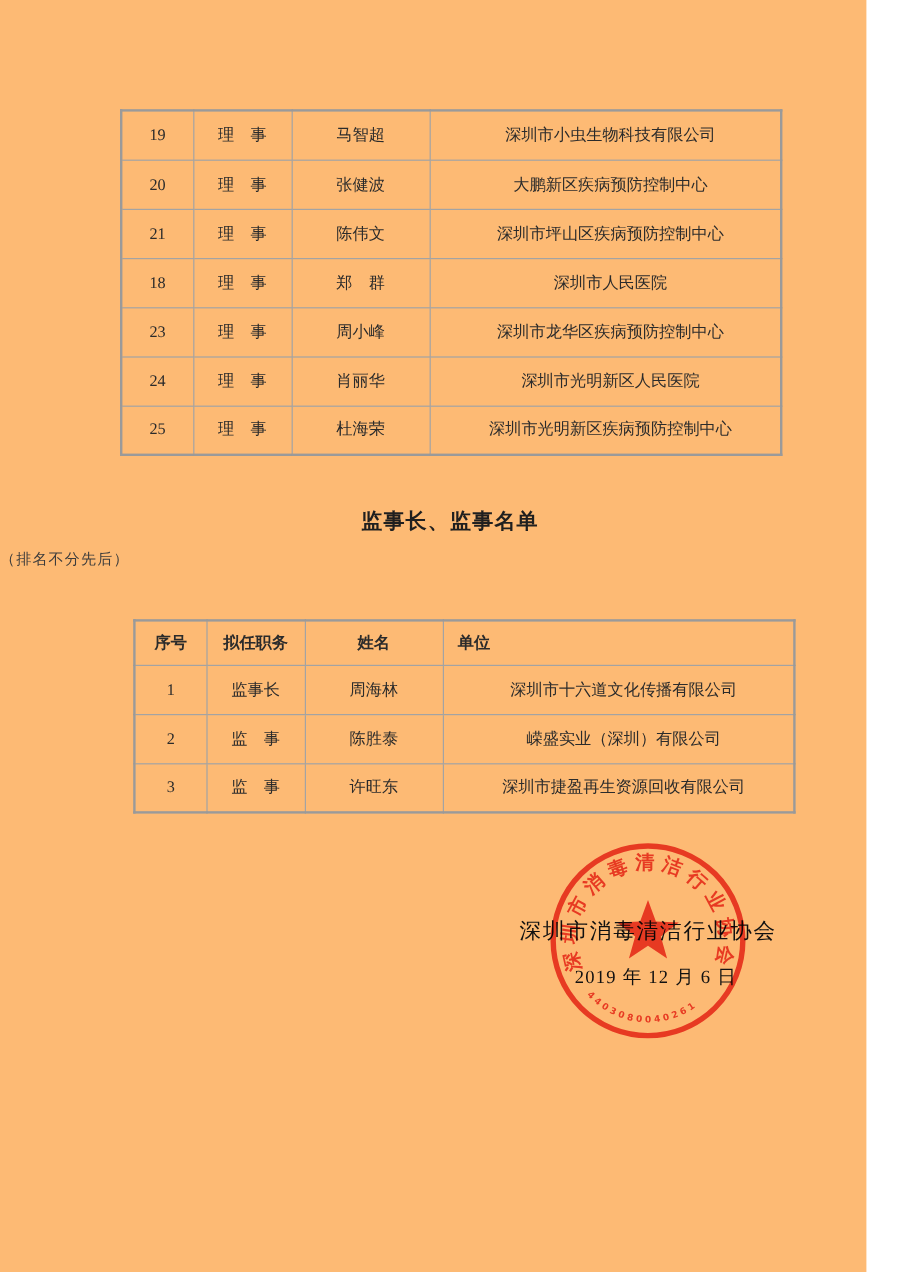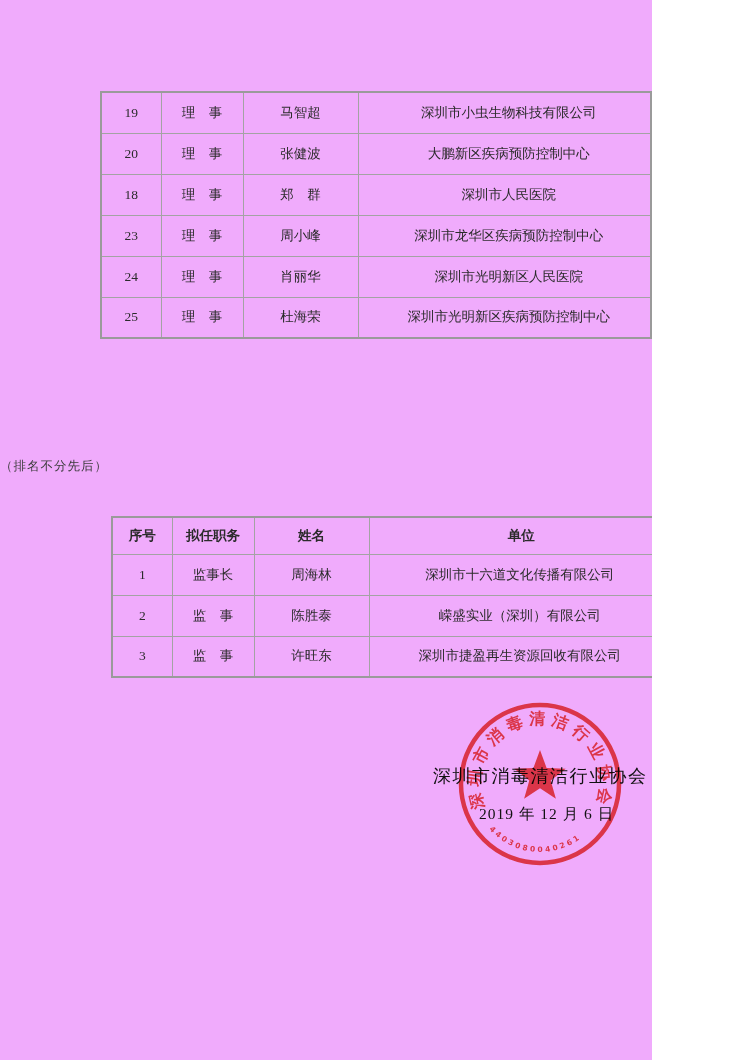--- a/index.html
+++ b/index.html
@@ -3,23 +3,23 @@
 <meta charset="utf-8">
 <style>
   * { margin: 0; padding: 0; box-sizing: border-box; }
   html, body { background: #ffffff; }
   body {
     font-family: "Liberation Serif", "DejaVu Serif", serif;
     color: #2b2b2b;
   }
   .page {
     position: relative;
-    width: 652px;
+    width: 722px;
     height: 1060px;
-    background: #f0abfc;
+    background: #fdba74;
     overflow: hidden;
   }
 
   
   table.roster {
     position: absolute;
     left: 100px;
     width: 550px;
     border-collapse: collapse;
     table-layout: fixed;
@@ -33,21 +33,21 @@
     font-weight: normal;
     overflow: hidden;
     white-space: nowrap;
   }
   table.roster { border: 2px solid #9a9a9a; }
   table.roster th { font-weight: bold; height: 37px; }
   .c-no   { width: 60px;  text-align: center; }
   .c-pos  { width: 82px;  text-align: center; }
   .c-name { width: 115px; text-align: center; }
   .c-org  { width: 293px; text-align: center; padding-left: 9px; }
-  th.c-org { text-align: center; padding-left: 12px; }
+  th.c-org { text-align: left; padding-left: 12px; }
 
   #table1 { top: 91px; }
   #table2 { top: 516px; margin-left: 11px; }
 
   
   .section-title {
     position: absolute;
     top: 422px;
     left: 0;
     width: 750px;
@@ -135,20 +135,26 @@
         <td class="c-name">马智超</td>
         <td class="c-org">深圳市小虫生物科技有限公司</td>
       </tr>
       <tr>
         <td class="c-no">20</td>
         <td class="c-pos">理　事</td>
         <td class="c-name">张健波</td>
         <td class="c-org">大鹏新区疾病预防控制中心</td>
       </tr>
       <tr>
+        <td class="c-no">21</td>
+        <td class="c-pos">理　事</td>
+        <td class="c-name">陈伟文</td>
+        <td class="c-org">深圳市坪山区疾病预防控制中心</td>
+      </tr>
+      <tr>
         <td class="c-no">18</td>
         <td class="c-pos">理　事</td>
         <td class="c-name">郑　群</td>
         <td class="c-org">深圳市人民医院</td>
       </tr>
       <tr>
         <td class="c-no">23</td>
         <td class="c-pos">理　事</td>
         <td class="c-name">周小峰</td>
         <td class="c-org">深圳市龙华区疾病预防控制中心</td>
@@ -161,20 +167,21 @@
       </tr>
       <tr>
         <td class="c-no">25</td>
         <td class="c-pos">理　事</td>
         <td class="c-name">杜海荣</td>
         <td class="c-org">深圳市光明新区疾病预防控制中心</td>
       </tr>
     </tbody>
   </table>
 
+  <div class="section-title">监事长、监事名单</div>
   <div class="section-subtitle">（排名不分先后）</div>
 
   <table class="roster" id="table2">
     <colgroup>
         <col class="c-no">
         <col class="c-pos">
         <col class="c-name">
         <col class="c-org">
       </colgroup>
     <thead>

